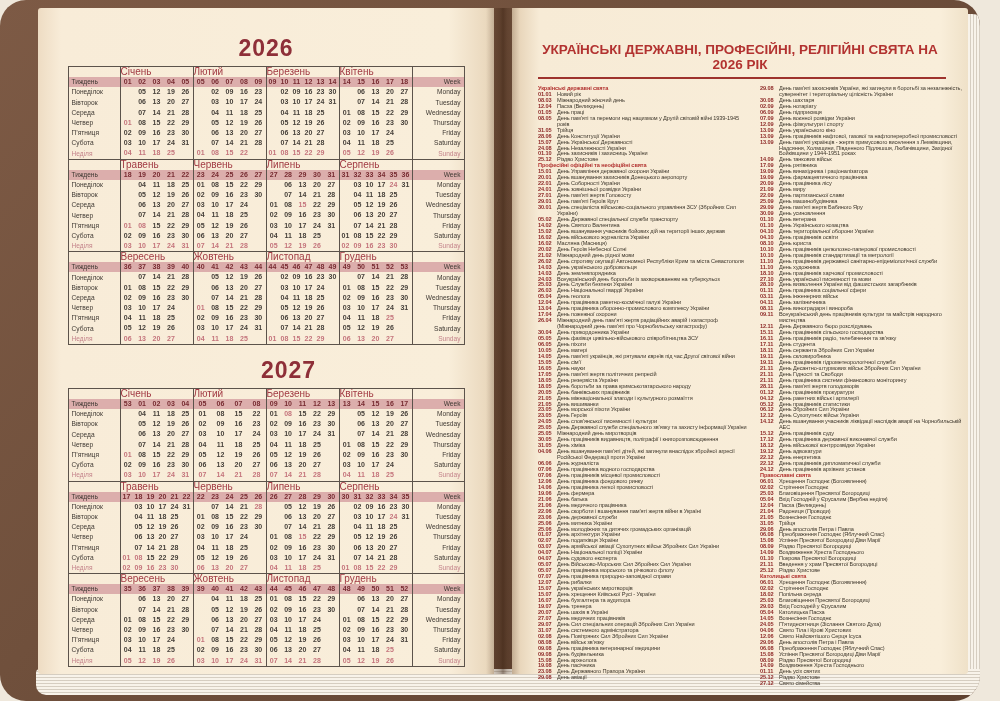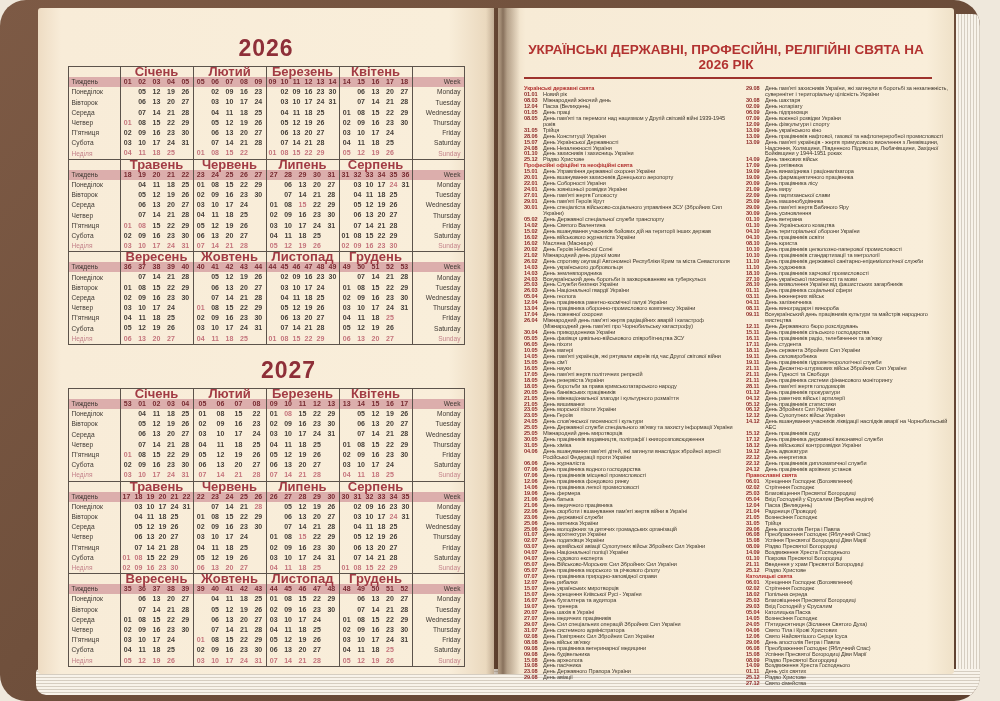--- a/index.html
+++ b/index.html
@@ -5,35 +5,35 @@
   html,body{margin:0;padding:0;background:#efe8dc;font-family:"Liberation Sans",sans-serif;}
   .cover{position:relative;width:980px;height:701px;border-radius:26px;
     background:linear-gradient(135deg,#7d5a45 0%,#70503c 40%,#5e4130 100%);overflow:hidden;}
   .edge-bottom{position:absolute;left:36px;top:669px;width:950px;height:26px;border-radius:4px 8px 14px 10px;
     background:repeating-linear-gradient(180deg,#f8f3ea 0,#f8f3ea 2px,#b3a898 3px);}
   .edge-right{position:absolute;left:956px;top:14px;width:30px;height:676px;border-radius:0 14px 16px 0;
     background:repeating-linear-gradient(90deg,#f8f3ea 0,#f8f3ea 2px,#b3a898 3px);}
   .page{position:absolute;top:8px;width:456px;height:666px;background:#f8ecd8;}
   .page-l{left:38px;border-radius:3px 0 0 3px;
     background:linear-gradient(90deg,#eedcc3 0%,#f8ecd8 5%,#f9eeda 90%,#e7d4b8 100%);}
-  .page-r{left:498px;border-radius:0 3px 3px 0;
+  .page-r{left:512px;border-radius:0 3px 3px 0;
     background:linear-gradient(90deg,#e2cdb0 0%,#f7ebd6 6%,#f9eeda 94%,#efe1c8 100%);}
   .gutter{position:absolute;left:486px;top:8px;width:34px;height:666px;pointer-events:none;
     background:linear-gradient(90deg,rgba(58,33,17,0) 0%,rgba(58,33,17,.38) 42%,rgba(58,33,17,.55) 50%,rgba(58,33,17,.30) 62%,rgba(58,33,17,0) 100%);}
   
   .page-l{padding-top:28px;box-sizing:border-box;}
   h2.yr{margin:0 0 6px 0;text-align:center;font-size:23px;line-height:24px;font-weight:bold;
     color:#8e2f38;letter-spacing:1px;}
   h2.yr2{margin-top:13px;padding-left:45px;}
   table.cal{border-collapse:collapse;table-layout:fixed;width:396px;margin:0 auto;border:1px solid #5c534b;}
   .cal td{padding:0;border-left:1px solid #5c534b;border-right:1px solid #5c534b;vertical-align:middle;}
   .cal tr{height:10.2px;}
   .cal tr.mrow{height:10.5px;}
   .cal tr.mrow td{border-top:1px solid #5c534b;}
-  .cal td.mname{font-size:13px;font-weight:bold;color:#a23b44;text-align:center;line-height:10px;}
+  .cal td.mname{font-size:10px;font-weight:normal;color:#a23b44;line-height:10px;}
   .cal tr.wk td{background:#dcaeac;}
   .cal td.lab{font-size:6.6px;color:#3e3832;line-height:10px;}
   .cal td.lab.ua{text-align:left;padding-left:3px;}
   .cal td.lab.en{text-align:right;padding-right:3px;}
   .cal tr.sun td.lab{color:#c4848b;}
   .g{display:flex;width:100%;}
   .g span{flex:1;text-align:center;font-size:7px;line-height:10.2px;color:#46403a;font-weight:600;}
   .g span.wn{color:#772b31;font-weight:bold;}
   .g span.r{color:#c4747c;}
   

